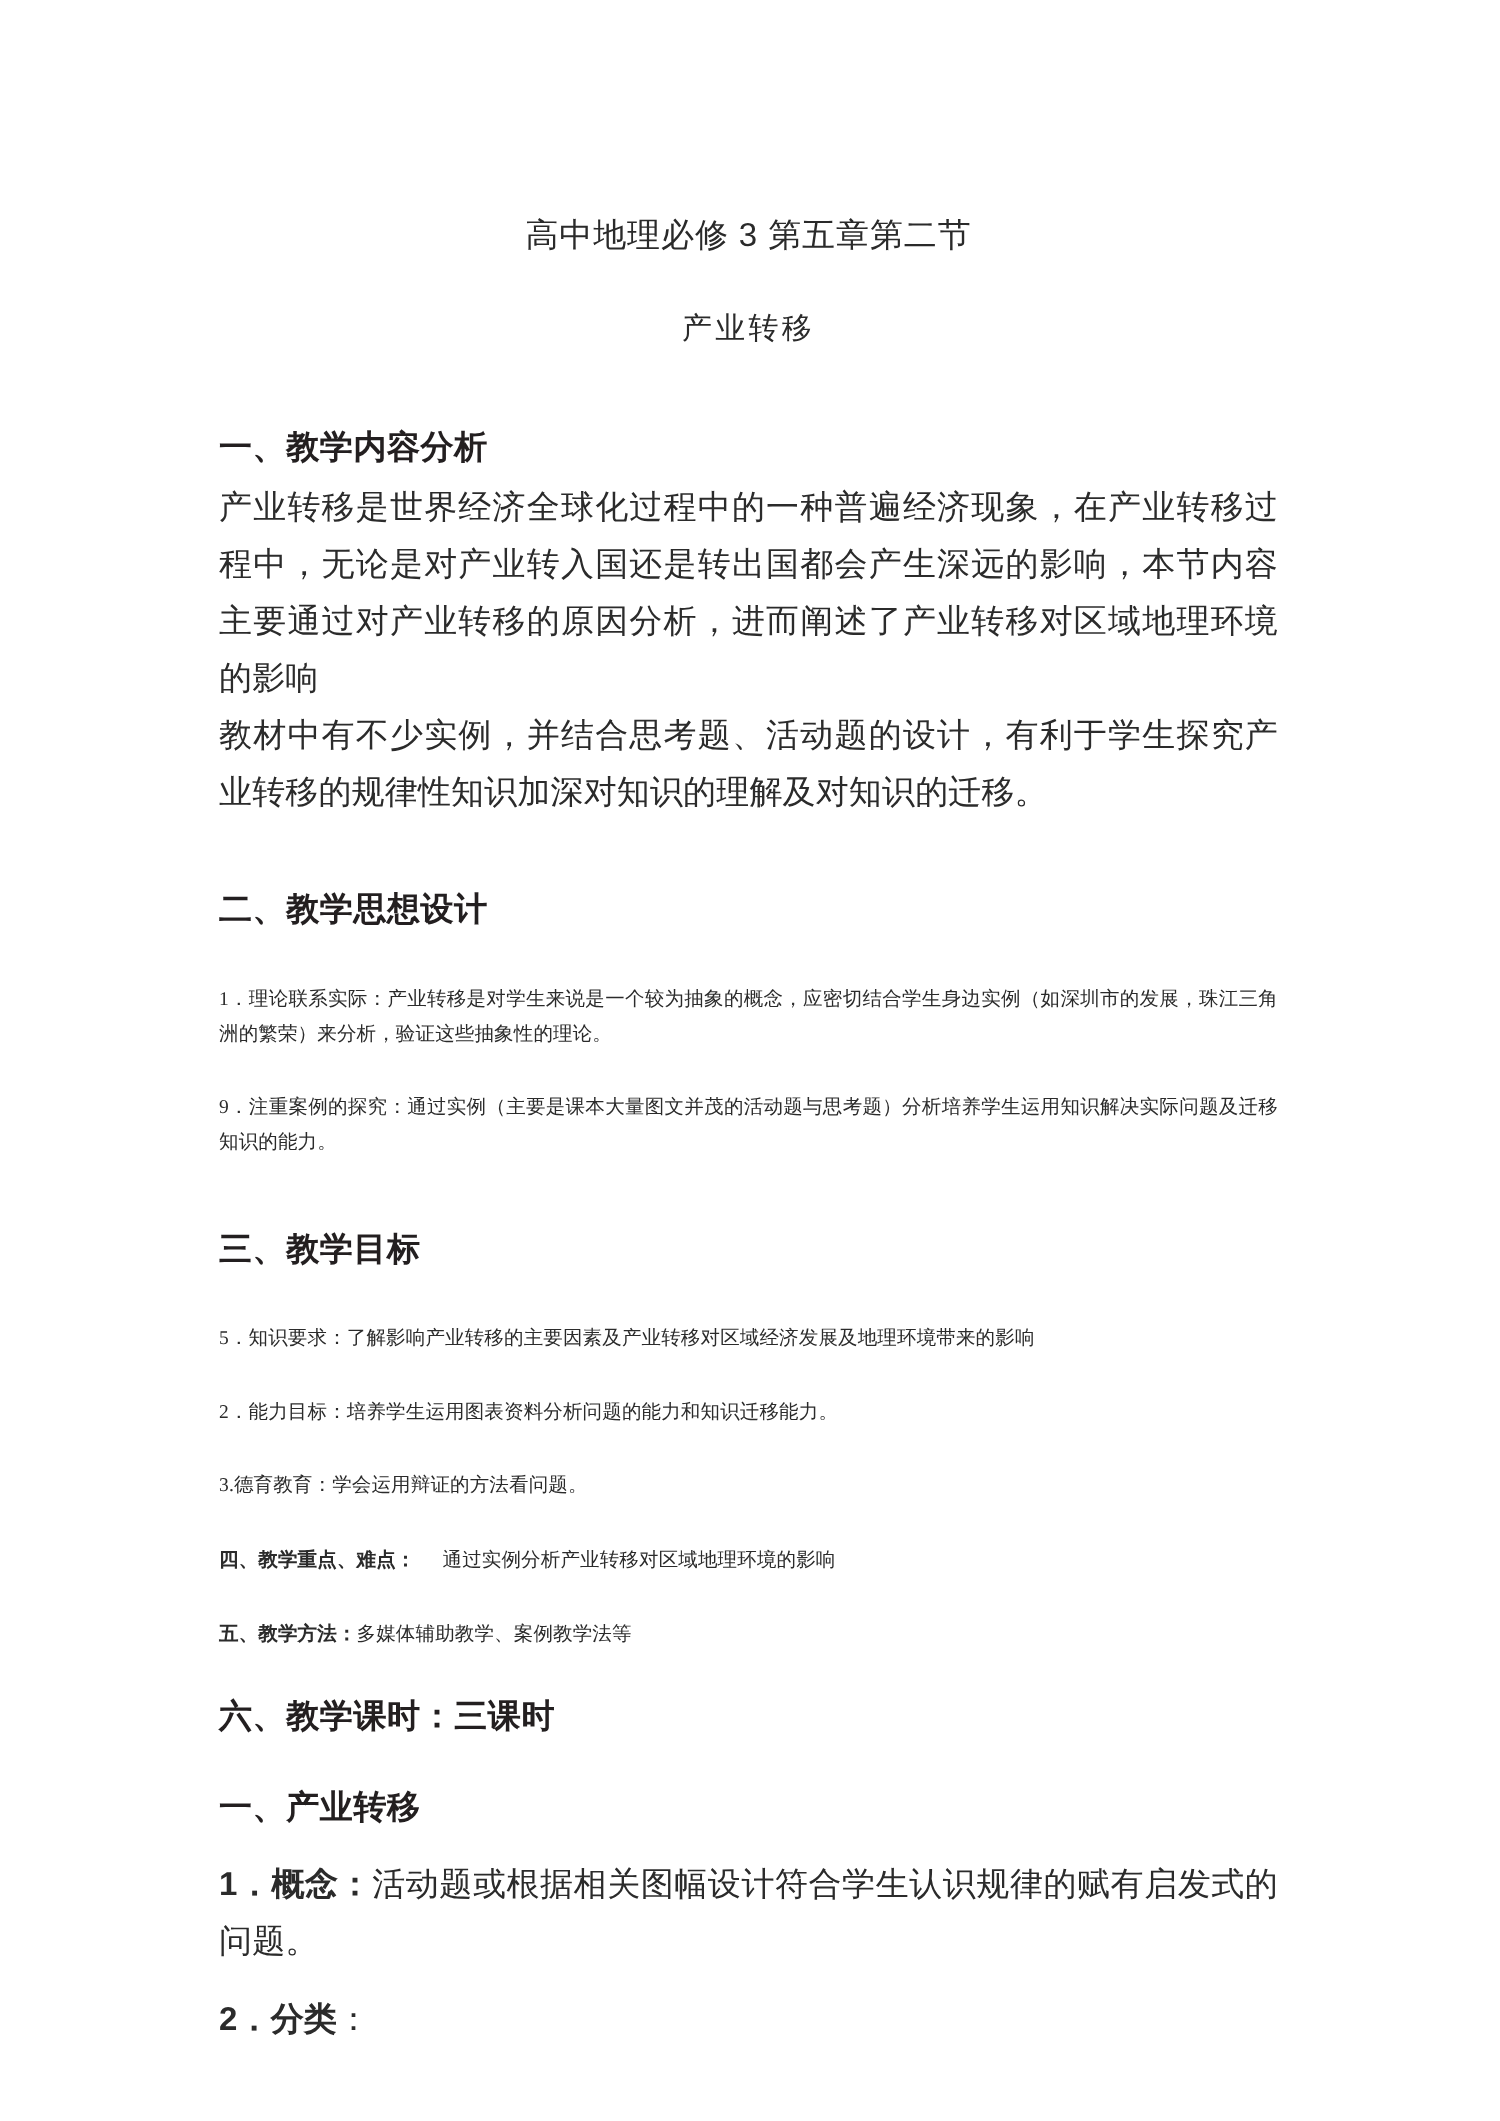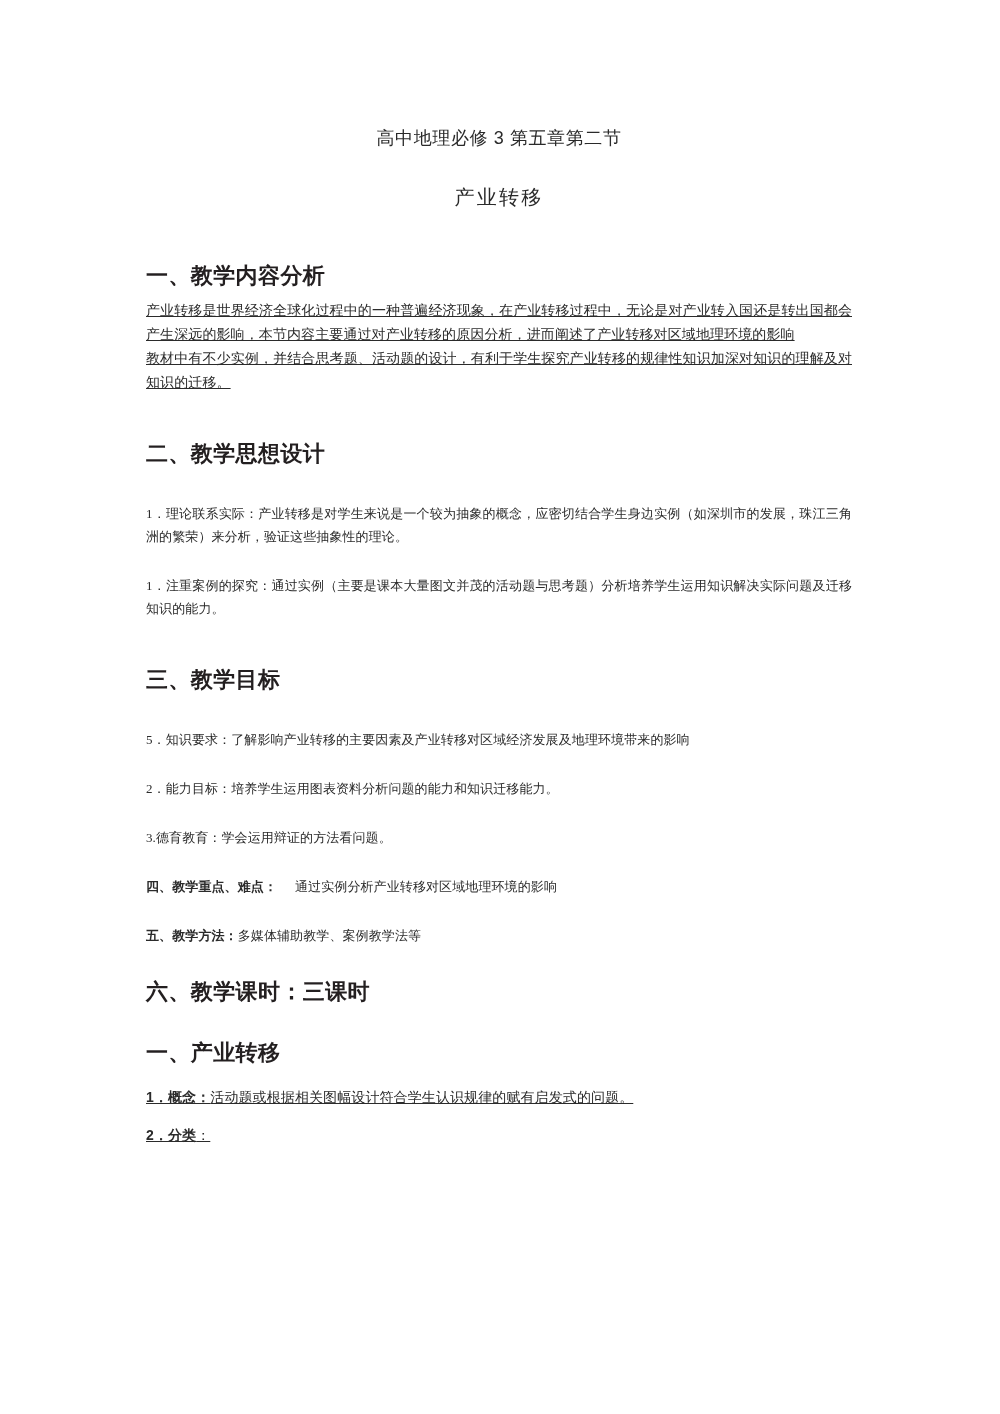--- a/index.html
+++ b/index.html
@@ -28,26 +28,26 @@
   .content {
     position: absolute;
     left: 146px;
     top: 126px;
     width: 706px;
   }
 
   
   .doc-title {
     font-family: "Liberation Sans", sans-serif;
-    font-size: 18px;
+    font-size: 22px;
     font-weight: 400;
     text-align: center;
     letter-spacing: 0.6px;
     line-height: 1.4;
-    margin: 0;
+    margin: 16px;
     color: #2a2a2a;
   }
   .doc-subtitle {
     font-family: "Liberation Sans", sans-serif;
     font-size: 20px;
     font-weight: 400;
     text-align: center;
     letter-spacing: 2.2px;
     line-height: 1.4;
     margin: 32px 0 0 0;
@@ -61,29 +61,28 @@
     font-family: Liberation Serif, serif;
     font-size: 22px;
     font-weight: 700;
     line-height: 1.62;
     letter-spacing: 0.4px;
     margin: 0;
   }
 
   .p-sans {
     font-family: "Liberation Sans", sans-serif;
-    font-size: 14px;
+    font-size: 22px;
     font-weight: 400;
     line-height: 1.72;
     letter-spacing: 0.1px;
     text-align: justify;
     text-justify: inter-ideograph;
     margin: 0;
     color: #2b2b2b;
-    text-decoration: underline;
   }
   .p-serif {
     font-family: "Liberation Serif", "DejaVu Serif", serif;
     font-size: 13px;
     font-weight: 400;
     line-height: 1.78;
     letter-spacing: 0.1px;
     text-align: justify;
     text-justify: inter-ideograph;
     margin: 0;
@@ -119,21 +118,21 @@
 
     <div class="blk gap-sec-1">
       <p class="h-sans">一、教学内容分析</p>
       <p class="p-sans gap-tight">产业转移是世界经济全球化过程中的一种普遍经济现象，在产业转移过程中，无论是对产业转入国还是转出国都会产生深远的影响，本节内容主要通过对产业转移的原因分析，进而阐述了产业转移对区域地理环境的影响</p>
       <p class="p-sans">教材中有不少实例，并结合思考题、活动题的设计，有利于学生探究产业转移的规律性知识加深对知识的理解及对知识的迁移。</p>
     </div>
 
     <div class="blk gap-sec-2">
       <p class="h-sans">二、教学思想设计</p>
       <p class="p-serif gap-head">1．理论联系实际：产业转移是对学生来说是一个较为抽象的概念，应密切结合学生身边实例（如深圳市的发展，珠江三角洲的繁荣）来分析，验证这些抽象性的理论。</p>
-      <p class="p-serif gap-item">1．注重案例的探究：通过实例（主要是课本大量图文并茂的活动题与思考题）分析培养学生运用知识解决实际问题及迁移知识的能力。</p>
+      <p class="p-serif gap-item">9．注重案例的探究：通过实例（主要是课本大量图文并茂的活动题与思考题）分析培养学生运用知识解决实际问题及迁移知识的能力。</p>
     </div>
 
     <div class="blk gap-sec-2">
       <p class="h-sans">三、教学目标</p>
       <p class="p-serif gap-head">5．知识要求：了解影响产业转移的主要因素及产业转移对区域经济发展及地理环境带来的影响</p>
       <p class="p-serif gap-item">2．能力目标：培养学生运用图表资料分析问题的能力和知识迁移能力。</p>
       <p class="p-serif gap-item">3.德育教育：学会运用辩证的方法看问题。</p>
     </div>
 
     <p class="p-serif gap-item">

